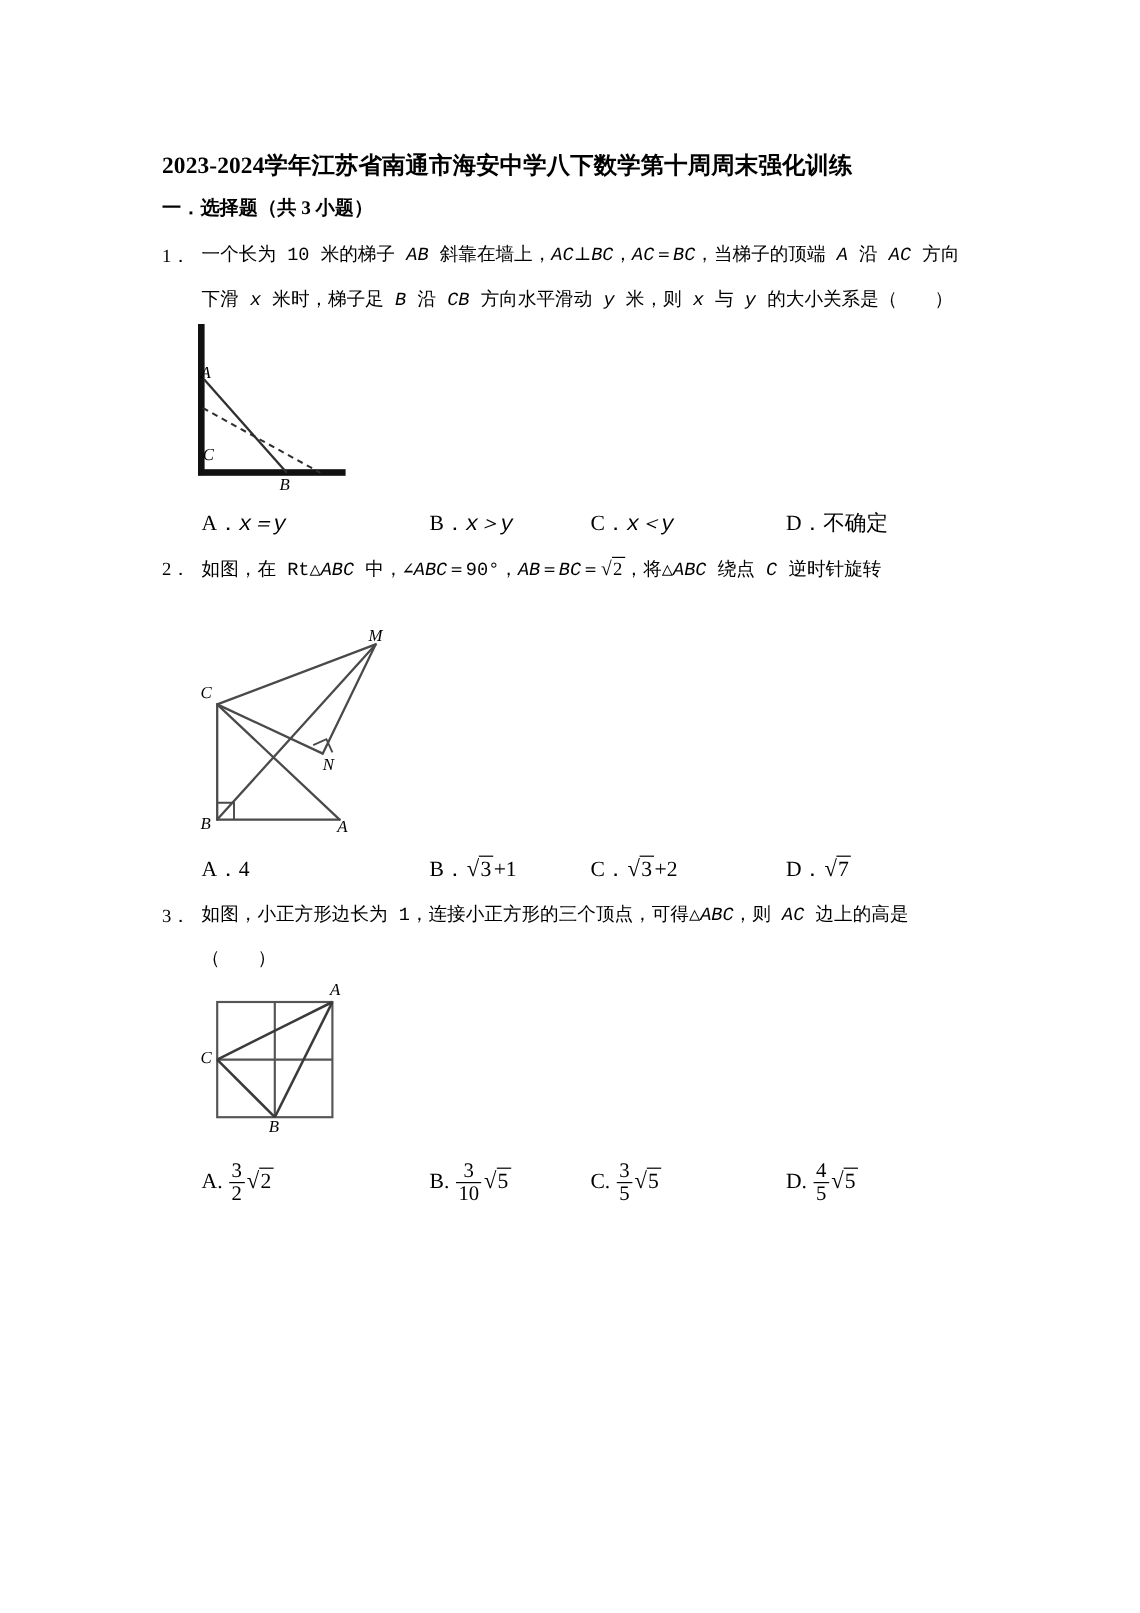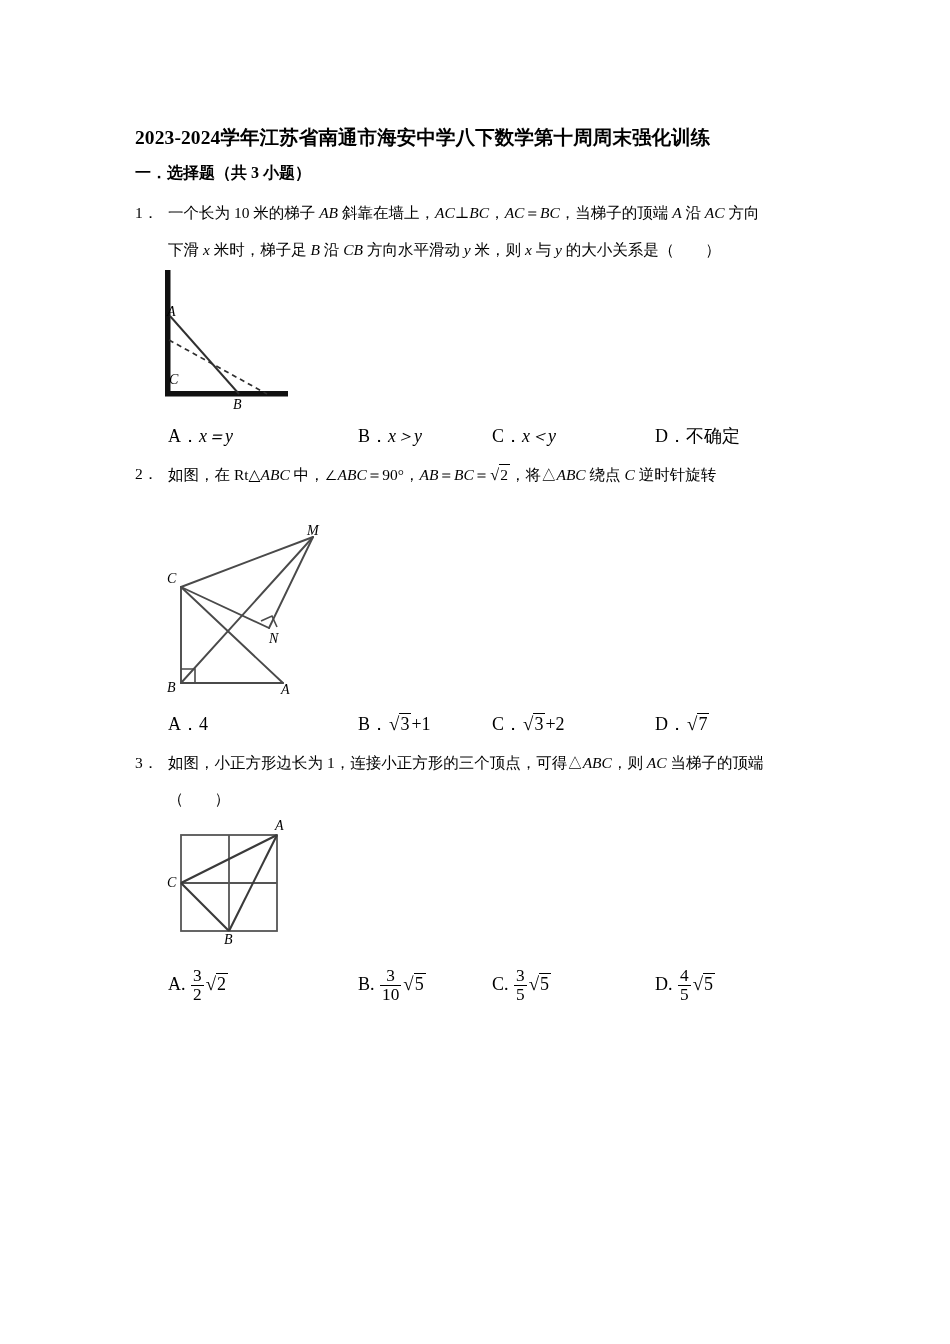--- a/index.html
+++ b/index.html
@@ -51,22 +51,22 @@
   }
   .qnum {
     position: absolute;
     left: 135px;
     font-size: 15.5px;
     white-space: nowrap;
   }
   .qbody {
     left: 168px;
   }
-  .it { font-style: italic; }
-  .hanzi { font-family: Liberation Serif, serif; font-style: normal; }
+  .it { font-style: italic; font-family: Liberation Mono, monospace; }
+  .hanzi { font-family: Liberation Mono, monospace; font-style: normal; }
 
   
   .sqrt {
     display: inline-block;
     position: relative;
     padding-left: 1px;
     font-style: normal;
   }
   .sqrt > .radicand {
     display: inline-block;
@@ -198,21 +198,21 @@
   <div class="opt optC" style="top:712px;">
     <span>C．</span><span class="sqrt"><span class="radsym">√</span><span class="radicand">3</span></span><span>+2</span>
   </div>
   <div class="opt optD" style="top:712px;">
     <span>D．</span><span class="sqrt"><span class="radsym">√</span><span class="radicand">7</span></span><span></span>
   </div>
 
   <div class="qnum" style="top:753px;">3．</div>
 
   <div class="qline qbody" style="top:753px;">
-    <span class="hanzi">如图，小正方形边长为 1，连接小正方形的三个顶点，可得△</span><span class="it">ABC</span><span class="hanzi">，则 </span><span class="it">AC</span><span class="hanzi"> 当梯子的顶端</span>
+    <span class="hanzi">如图，小正方形边长为 1，连接小正方形的三个顶点，可得△</span><span class="it">ABC</span><span class="hanzi">，则 </span><span class="it">AC</span><span class="hanzi"> 边上的高是</span>
   </div>
 
   <div class="qline qbody" style="top:789px;">
     <span class="hanzi">（　　）</span>
   </div>
 
   <div class="figure" style="left:165px; top:818px; width:140px; height:140px;">
     <svg width="140" height="140" viewBox="0 0 140 140">
       <g stroke="#555555" stroke-width="1.8" fill="none">
 

